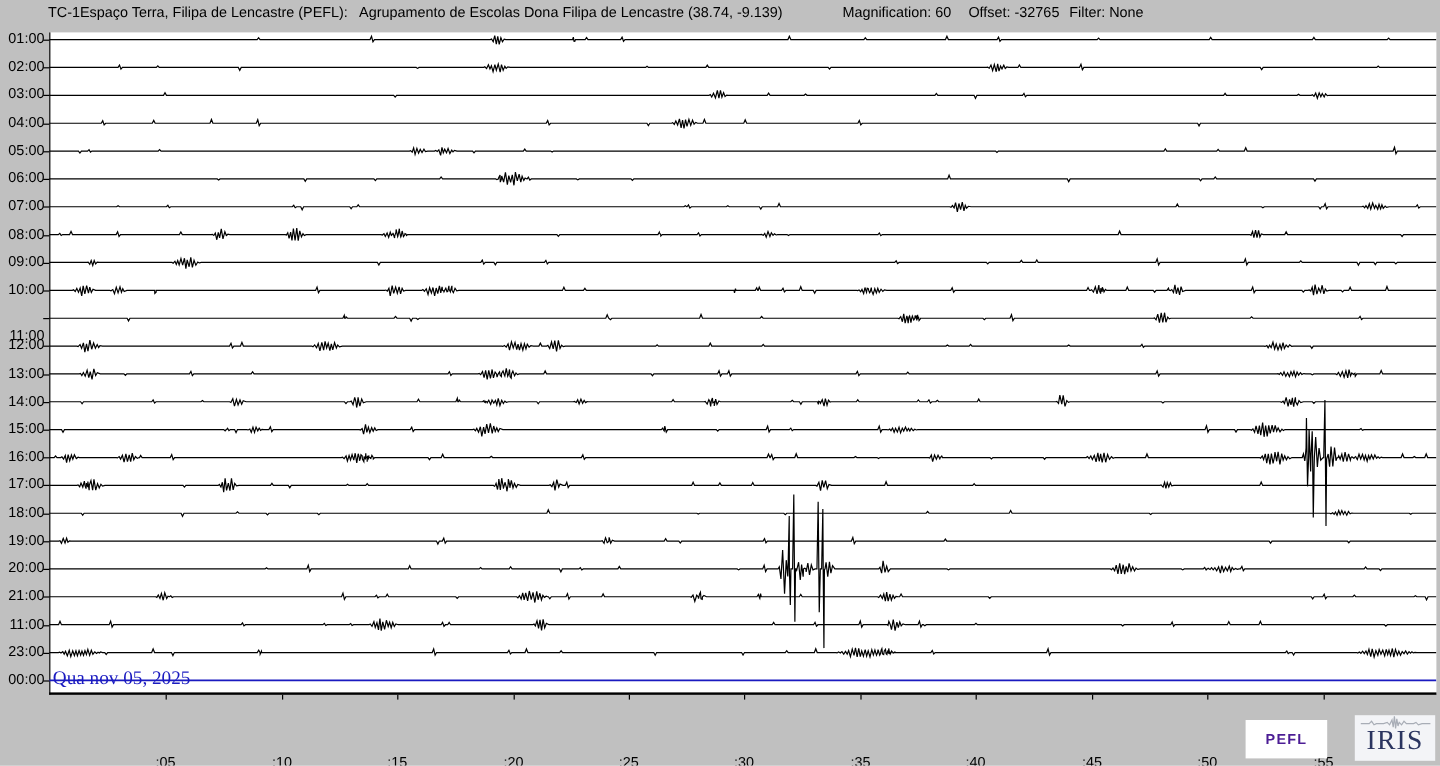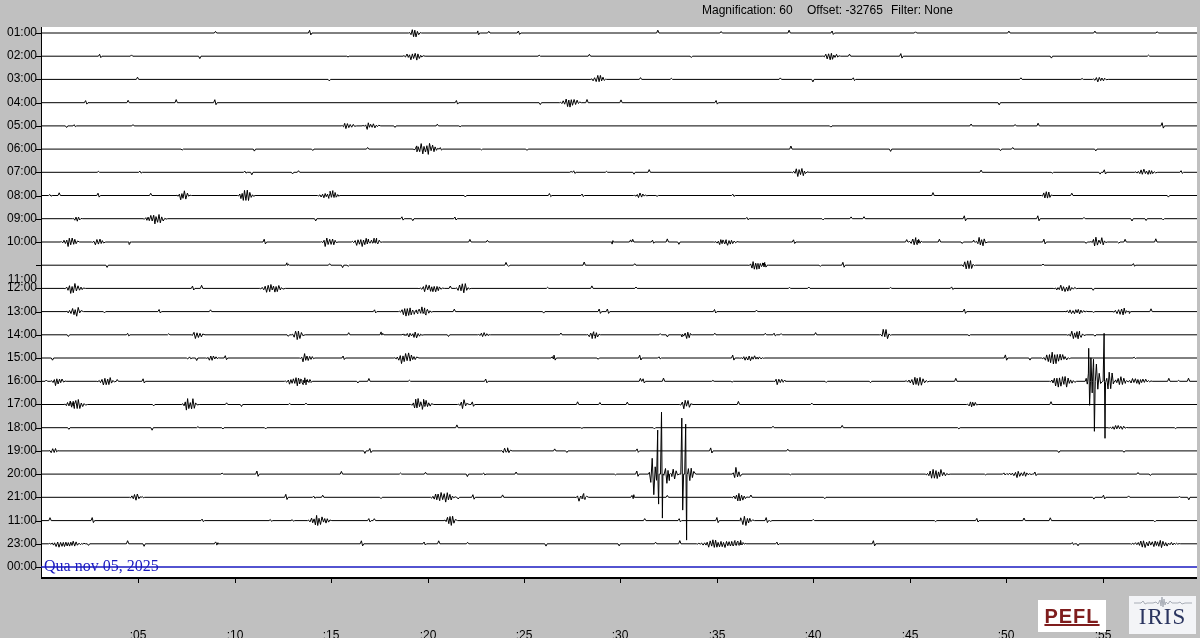--- a/index.html
+++ b/index.html
@@ -12,32 +12,33 @@
   #bottom-border{position:absolute;left:41px;top:577px;width:1156px;height:2px;background:#000;}
   #traces{position:absolute;left:41px;top:25px;}
   .hour-label{position:absolute;left:0;width:37px;text-align:right;font-size:12px;color:#000;}
   .hour-tick{position:absolute;width:5px;height:1px;background:#000;}
   .min-label{position:absolute;width:34px;text-align:center;font-size:12px;color:#000;top:584px;margin-top:44px;}
   .min-tick{position:absolute;width:1px;height:4px;background:#000;top:579px;}
   #date-label{position:absolute;left:44px;top:557px;font-family:"Liberation Serif",serif;
               font-weight:normal;font-size:16px;color:#1a1ac0;z-index:3;}
   #pefl-logo{position:absolute;left:1038px;top:600px;width:68px;height:32px;background:#fff;
              display:flex;align-items:center;justify-content:center;}
-  #pefl-logo span{font-size:20px;font-weight:bold;color:#7f1d1d;letter-spacing:1px;text-decoration:underline;}
+  #pefl-logo span{font-size:12px;font-weight:bold;color:#4c1d95;letter-spacing:1px;}
   #iris-logo{position:absolute;left:1129px;top:596px;width:67px;height:38px;background:#f3f4f7;
              display:flex;flex-direction:column;align-items:center;justify-content:flex-start;}
   #iris-logo .iris-text{font-family:"Liberation Serif",serif;font-size:23px;color:#2b3560;
              letter-spacing:1px;line-height:22px;margin-top:-2px;}
   svg{display:block;}
 </style>
 </head>
 <body>
 
 <div id="app">
 
+  <div class="hdr-text" style="left:40px">TC-1Espaço Terra, Filipa de Lencastre (PEFL):   Agrupamento de Escolas Dona Filipa de Lencastre (38.74, -9.139)</div>
   <div class="hdr-text" style="left:702px">Magnification: 60</div>
   <div class="hdr-text" style="left:807px">Offset: -32765</div>
   <div class="hdr-text" style="left:891px">Filter: None</div>
 
   <div id="plot-bg"></div>
   <div id="left-border"></div>
   <div id="bottom-border"></div>
 
   <svg id="traces" width="1156" height="556" viewBox="0 0 1156 556">
       <polyline points="0.0,8.0 173.3,8.0 174.5,6.4 175.7,8.0 267.4,8.0 268.6,5.3 269.8,9.9 271.0,8.0 367.6,8.0 368.6,7.5 370.0,9.7 371.3,4.7 372.6,11.7 373.8,5.2 375.0,11.9 376.4,6.4 377.7,9.7 379.2,7.6 380.5,8.0 435.6,8.0 436.1,8.0 436.8,5.9 437.3,9.4 438.0,9.5 438.5,8.0 439.2,8.0 446.6,8.0 447.8,6.3 449.0,8.0 476.2,8.0 477.4,6.0 478.6,9.4 479.8,8.0 615.6,8.0 616.8,5.2 618.0,8.0 678.9,8.0 680.1,6.5 681.3,8.0 746.9,8.0 748.1,5.2 749.3,8.0 789.9,8.0 791.1,6.0 792.3,9.4 793.5,8.0 873.3,8.0 874.5,6.8 875.7,8.0 966.7,8.0 967.9,6.1 969.1,8.0 1052.7,8.0 1053.9,6.1 1055.1,8.0 1115.0,8.0 1116.2,6.7 1117.4,8.0 1156.0,8.0" fill="none" stroke="#000000" stroke-width="1"></polyline>

